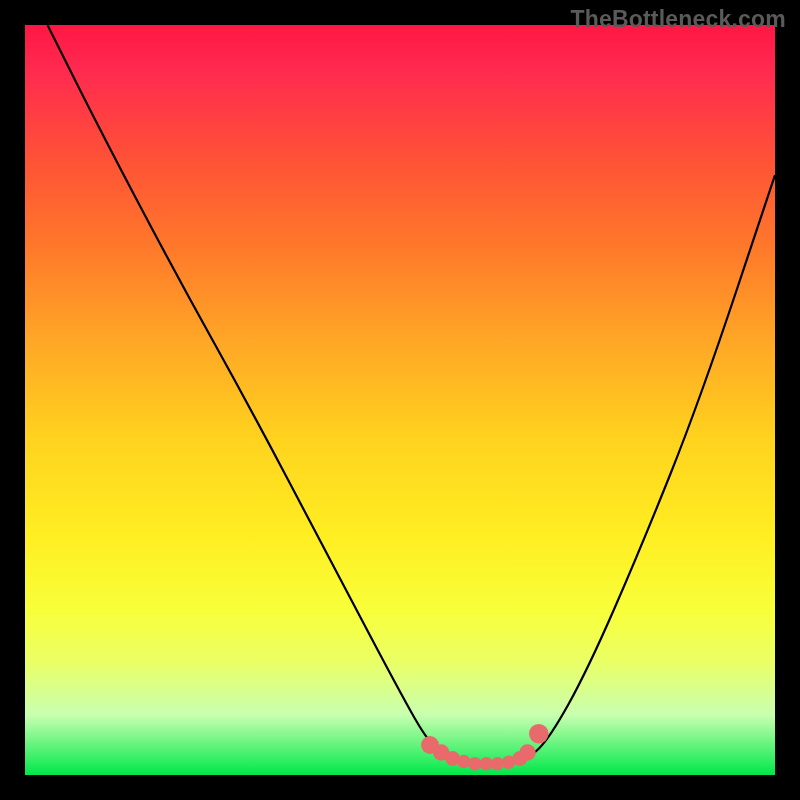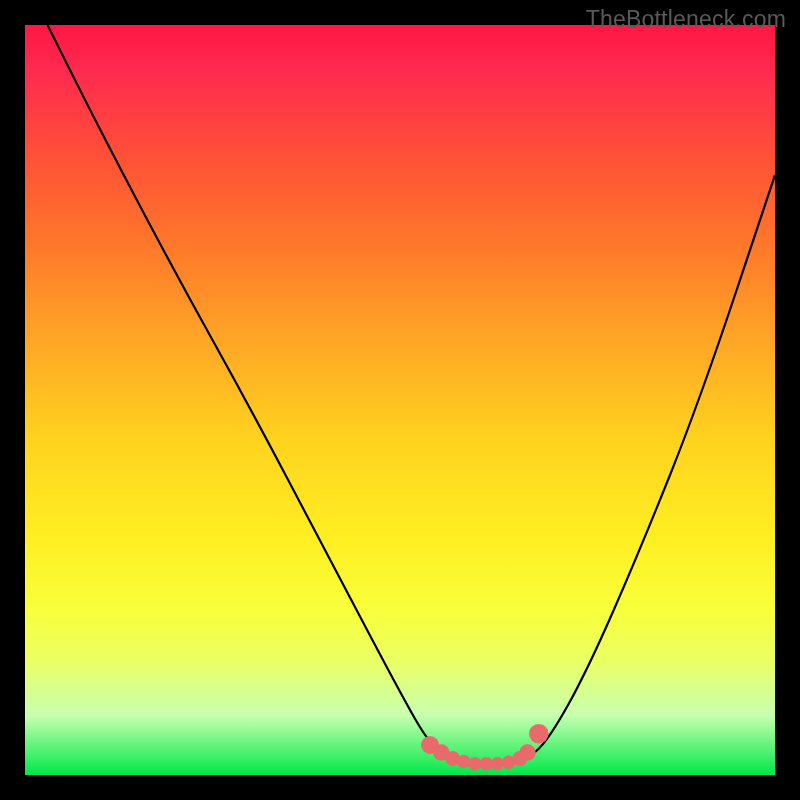--- a/index.html
+++ b/index.html
@@ -29,21 +29,21 @@
       #c8ffb0 92%,
       #00e84a 100%
     );
   }
   .watermark {
     position: absolute;
     top: 6px;
     right: 14px;
     color: #5a5a5a;
     font-size: 23px;
-    font-weight: 400;
+    font-weight: 700;
     letter-spacing: 0.2px;
     margin-left: 24px;
   }
   svg.curve {
     position: absolute;
     left: 0; top: 0;
     width: 750px;
     height: 750px;
   }
 </style>

